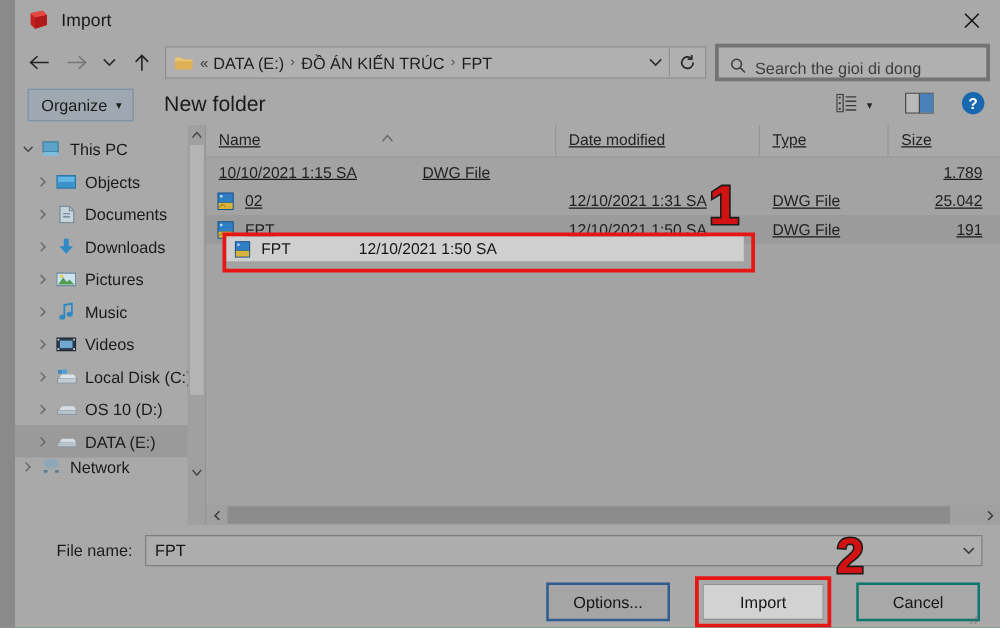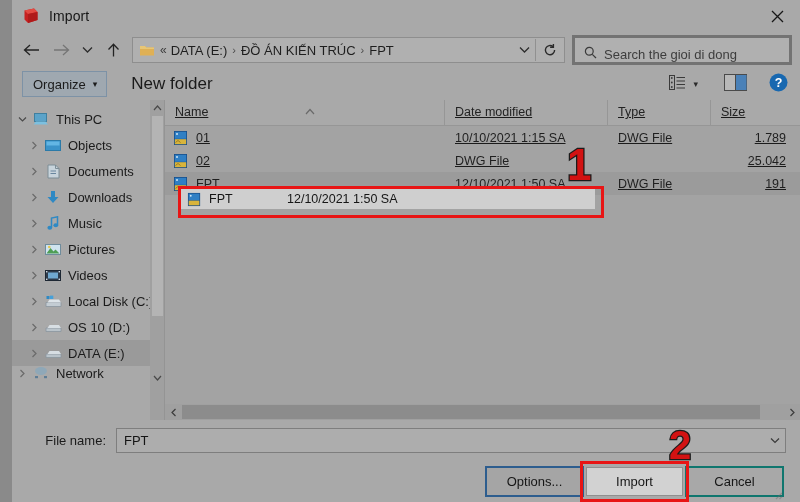--- a/index.html
+++ b/index.html
@@ -372,21 +372,21 @@
     display: flex;
     align-items: center;
     flex: none;
     position: relative;
   }
   .btn-row {
     height: 42px;
     display: flex;
     align-items: center;
     justify-content: flex-end;
-    gap: 2px;
+    gap: 26px;
     padding-right: 2px;
     position: relative;
   }
   .btn {
     width: 95px;
     height: 27px;
     font-size: 13px;
     color: #161616;
     background: #a8a8a8;
     border: 2px solid #0f766e;
@@ -655,43 +655,43 @@
         <span class="sb-label">Downloads</span>
       </div>
 
       <div class="sb-item">
         <span class="sb-chev l2">
           <svg width="7" height="9" viewBox="0 0 7 9">
               <path d="M1.5 1 L5 4.5 L1.5 8" stroke="#6a6a6a" stroke-width="1.2" fill="none"></path>
             </svg>
         </span>
         <span class="sb-ico">
+          <svg width="16" height="13" viewBox="0 0 16 13">
+            <rect x="0.5" y="1.5" width="15" height="10" fill="#cfe3ef" stroke="#6f8c9c" stroke-width="1"></rect>
+            <path d="M1.5 10.5 L5.5 5 L8.5 8.5 L10.5 6.5 L14.5 10.5 Z" fill="#4f9e55"></path>
+            <circle cx="4.3" cy="4" r="1.3" fill="#e8c84a"></circle>
+          </svg>
+        </span>
+        <span class="sb-label">Pictures</span>
+      </div>
+
+      <div class="sb-item">
+        <span class="sb-chev l2">
+          <svg width="7" height="9" viewBox="0 0 7 9">
+              <path d="M1.5 1 L5 4.5 L1.5 8" stroke="#6a6a6a" stroke-width="1.2" fill="none"></path>
+            </svg>
+        </span>
+        <span class="sb-ico">
           <svg width="12" height="15" viewBox="0 0 12 15">
             <path d="M4.5 11.5 L4.5 2 L10.5 0.8 L10.5 9" stroke="#2f89c4" stroke-width="1.5" fill="none"></path>
             <ellipse cx="2.8" cy="11.8" rx="2.4" ry="2" fill="#2f89c4"></ellipse>
             <ellipse cx="8.8" cy="9.3" rx="2.4" ry="2" fill="#2f89c4"></ellipse>
           </svg>
         </span>
         <span class="sb-label">Music</span>
-      </div>
-
-      <div class="sb-item">
-        <span class="sb-chev l2">
-          <svg width="7" height="9" viewBox="0 0 7 9">
-              <path d="M1.5 1 L5 4.5 L1.5 8" stroke="#6a6a6a" stroke-width="1.2" fill="none"></path>
-            </svg>
-        </span>
-        <span class="sb-ico">
-          <svg width="16" height="13" viewBox="0 0 16 13">
-            <rect x="0.5" y="1.5" width="15" height="10" fill="#cfe3ef" stroke="#6f8c9c" stroke-width="1"></rect>
-            <path d="M1.5 10.5 L5.5 5 L8.5 8.5 L10.5 6.5 L14.5 10.5 Z" fill="#4f9e55"></path>
-            <circle cx="4.3" cy="4" r="1.3" fill="#e8c84a"></circle>
-          </svg>
-        </span>
-        <span class="sb-label">Pictures</span>
       </div>
 
       <div class="sb-item">
         <span class="sb-chev l2">
           <svg width="7" height="9" viewBox="0 0 7 9">
               <path d="M1.5 1 L5 4.5 L1.5 8" stroke="#6a6a6a" stroke-width="1.2" fill="none"></path>
             </svg>
         </span>
         <span class="sb-ico">
           <svg width="16" height="13" viewBox="0 0 16 13">
@@ -797,50 +797,39 @@
           </span>
         </div>
         <div class="ch ch-date">Date modified</div>
         <div class="ch ch-type">Type</div>
         <div class="ch ch-size">Size</div>
       </div>
 
       <div class="rows">
 
         <div class="row">
-          <div class="cell c-name">
-            <span class="fileicon">
-              <svg width="16" height="16" viewBox="0 0 16 16">
-                <rect x="1" y="1" width="13" height="14" fill="#1a4f8a"></rect>
-                <rect x="1.8" y="1.8" width="11.4" height="7" fill="#2f7fc4"></rect>
-                <rect x="1.8" y="9.2" width="11.4" height="5" fill="#d8b43c"></rect>
-                <path d="M2.5 12.5 L5 10.5 L7.5 12.5" stroke="#8a6d18" stroke-width="0.8" fill="none"></path>
-                <circle cx="4" cy="4" r="1" fill="#cfe6f7"></circle>
-              </svg>
-            </span>
-            <span>01</span>
-          </div>
           <div class="cell c-date">10/10/2021 1:15 SA</div>
           <div class="cell c-type">DWG File</div>
           <div class="cell c-size">1.789</div>
         </div>
 
         <div class="row">
           <div class="cell c-name">
             <span class="fileicon">
               <svg width="16" height="16" viewBox="0 0 16 16">
                 <rect x="1" y="1" width="13" height="14" fill="#1a4f8a"></rect>
                 <rect x="1.8" y="1.8" width="11.4" height="7" fill="#2f7fc4"></rect>
                 <rect x="1.8" y="9.2" width="11.4" height="5" fill="#d8b43c"></rect>
                 <path d="M2.5 12.5 L5 10.5 L7.5 12.5" stroke="#8a6d18" stroke-width="0.8" fill="none"></path>
                 <circle cx="4" cy="4" r="1" fill="#cfe6f7"></circle>
               </svg>
             </span>
             <span>02</span>
           </div>
+          <div class="cell c-date">12/10/2021 1:31 SA</div>
           <div class="cell c-type">DWG File</div>
           <div class="cell c-size">25.042</div>
         </div>
 
         <div class="row selected">
           <div class="cell c-name">
             <span class="fileicon">
               <svg width="16" height="16" viewBox="0 0 16 16">
                 <rect x="1" y="1" width="13" height="14" fill="#1a4f8a"></rect>
                 <rect x="1.8" y="1.8" width="11.4" height="7" fill="#2f7fc4"></rect>

